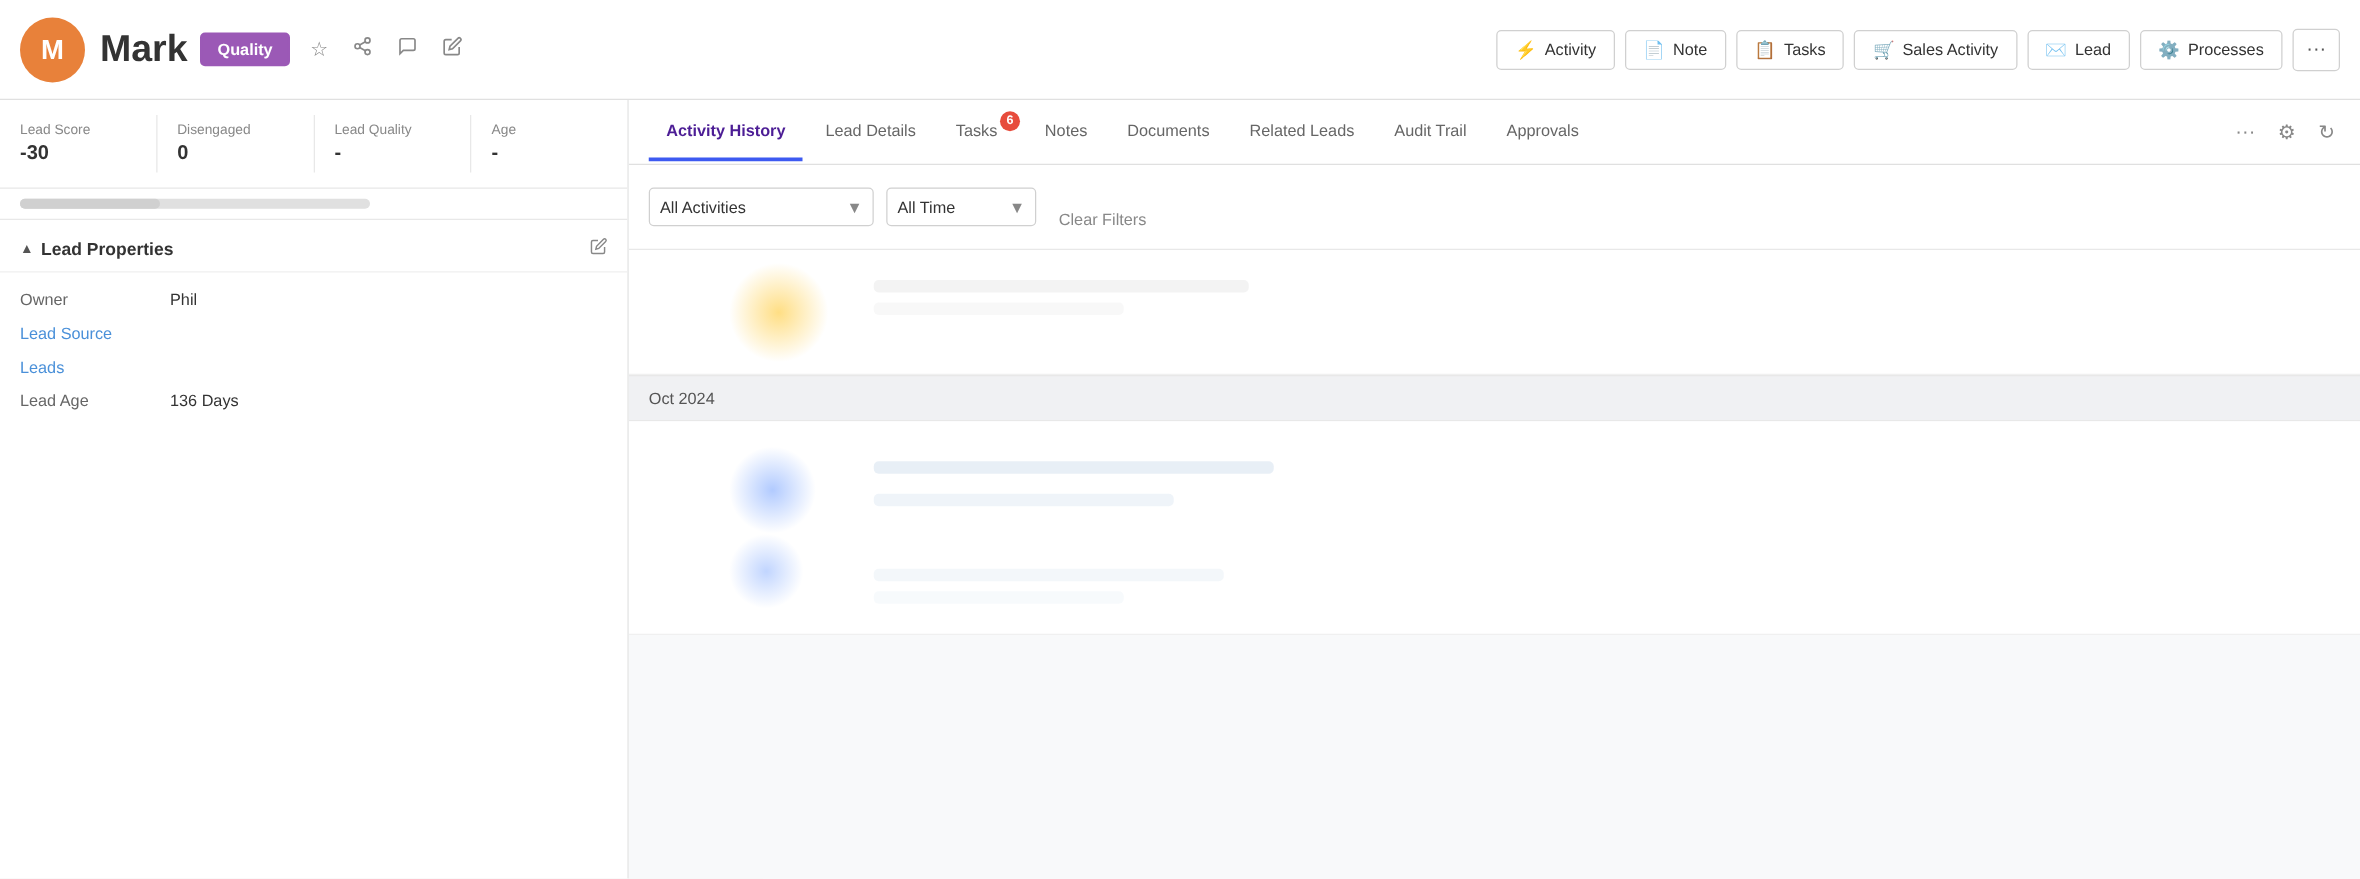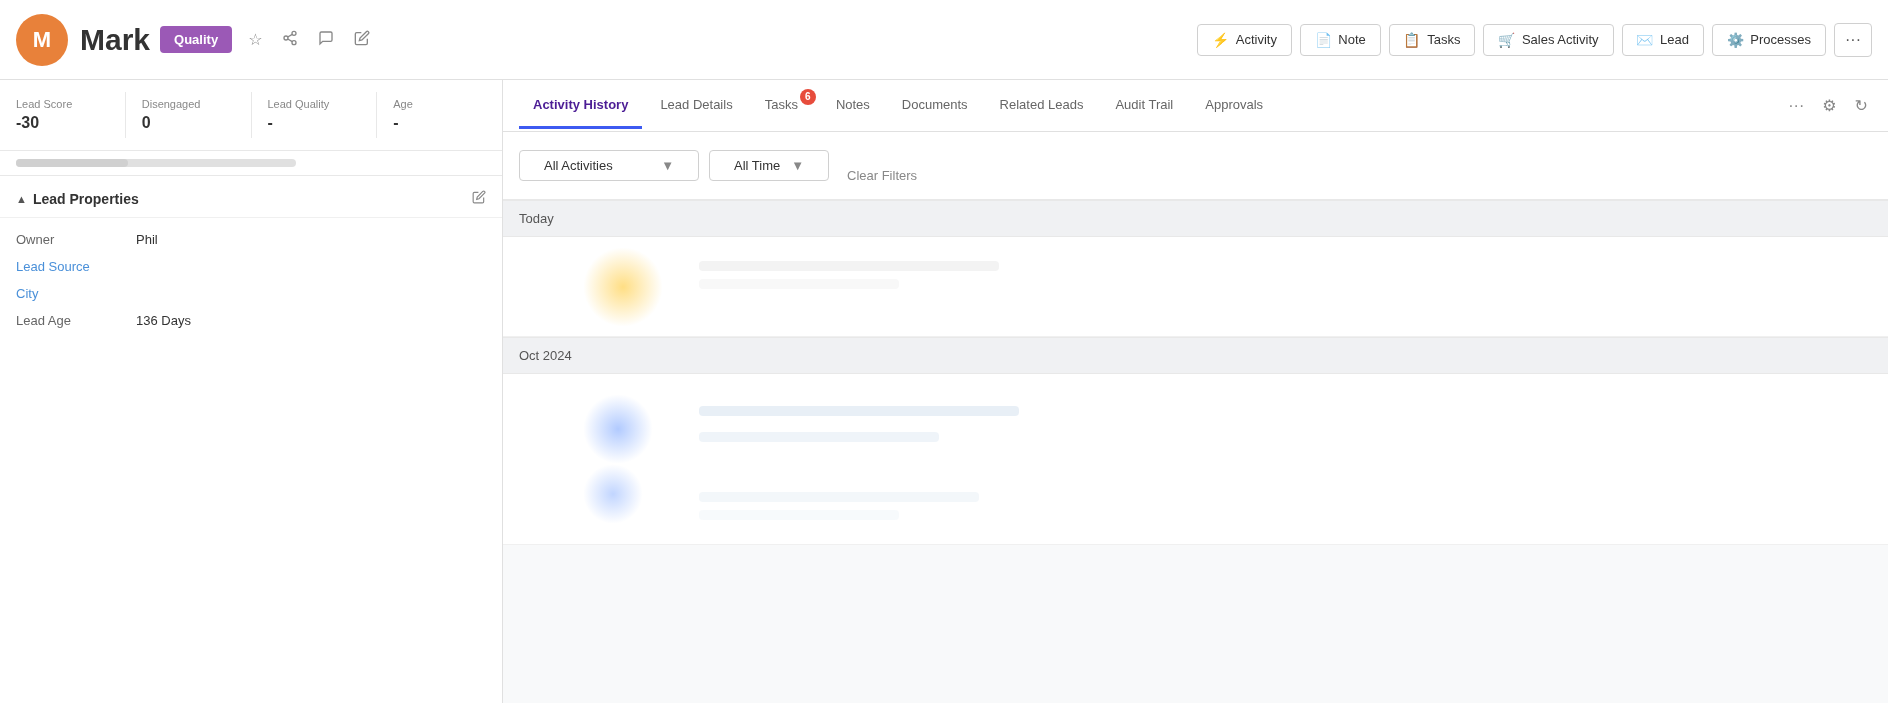--- a/index.html
+++ b/index.html
@@ -203,21 +203,21 @@
       display: flex; align-items: center;
       padding: 12px 16px;
       background: #fff;
       border-bottom: 1px solid #e8e8e8;
       gap: 10px;
     }
     .filter-select {
       display: flex; align-items: flex-end; justify-content: space-between;
       border: 1px solid #d0d0d0;
       border-radius: 4px;
-      padding: 7px 24px;
+      padding: 7px 8px;
       background: #fff;
       cursor: pointer;
       min-width: 180px;
       font-size: 13px;
     }
     .filter-select .dropdown-arrow { color: #888; margin-left: 8px; }
     .filter-select-sm {
       min-width: 120px;
     }
     .clear-filters-btn {
@@ -390,21 +390,21 @@
     <div class="properties-list">
       <div class="property-row">
         <span class="property-label">Owner</span>
         <span class="property-value">Phil</span>
       </div>
       <div class="property-row">
         <span class="property-label link">Lead Source</span>
         <span class="property-value"></span>
       </div>
       <div class="property-row">
-        <span class="property-label link">City</span>
+        <span class="property-label link">Leads</span>
         <span class="property-value"></span>
       </div>
       <div class="property-row">
         <span class="property-label">Lead Age</span>
         <span class="property-value">136 Days</span>
       </div>
     </div>
 
   </div>
 
@@ -451,21 +451,20 @@
       </div>
       <div class="filter-select filter-select-sm">
         <span>All Time</span>
         <span class="dropdown-arrow">▼</span>
       </div>
       <button class="clear-filters-btn">Clear Filters</button>
     </div>
 
     <div class="activity-content">
 
-      <div class="activity-section-header">Today</div>
       <div class="activity-card-area" style="min-height: 100px;">
         <div class="glow-yellow"></div>
         <div style="margin-left: 180px;">
           <div class="blur-line" style="width: 300px;"></div>
           <div class="blur-line" style="width: 200px; opacity: 0.3;"></div>
         </div>
       </div>
 
       <div class="activity-section-header">Oct 2024</div>
       <div class="activity-card-area" style="min-height: 160px; position: relative;">

